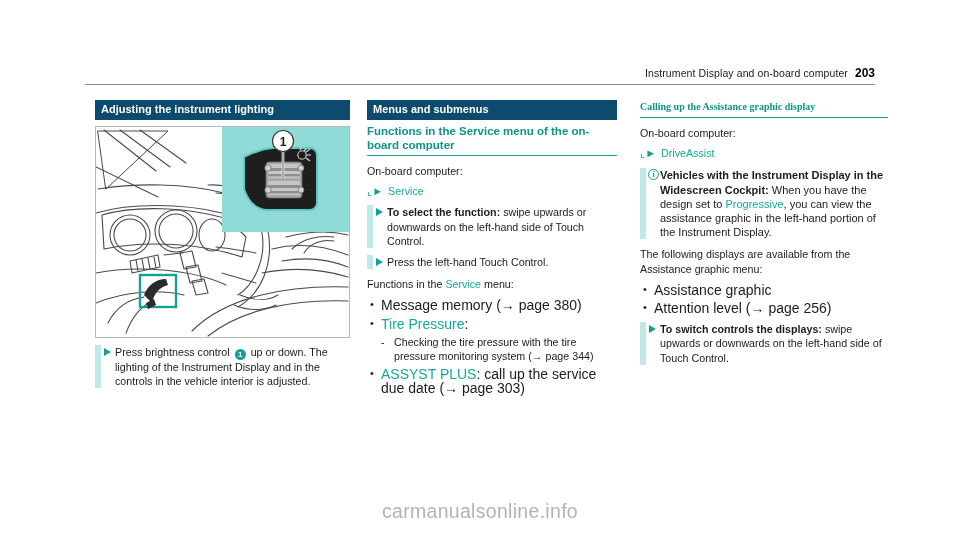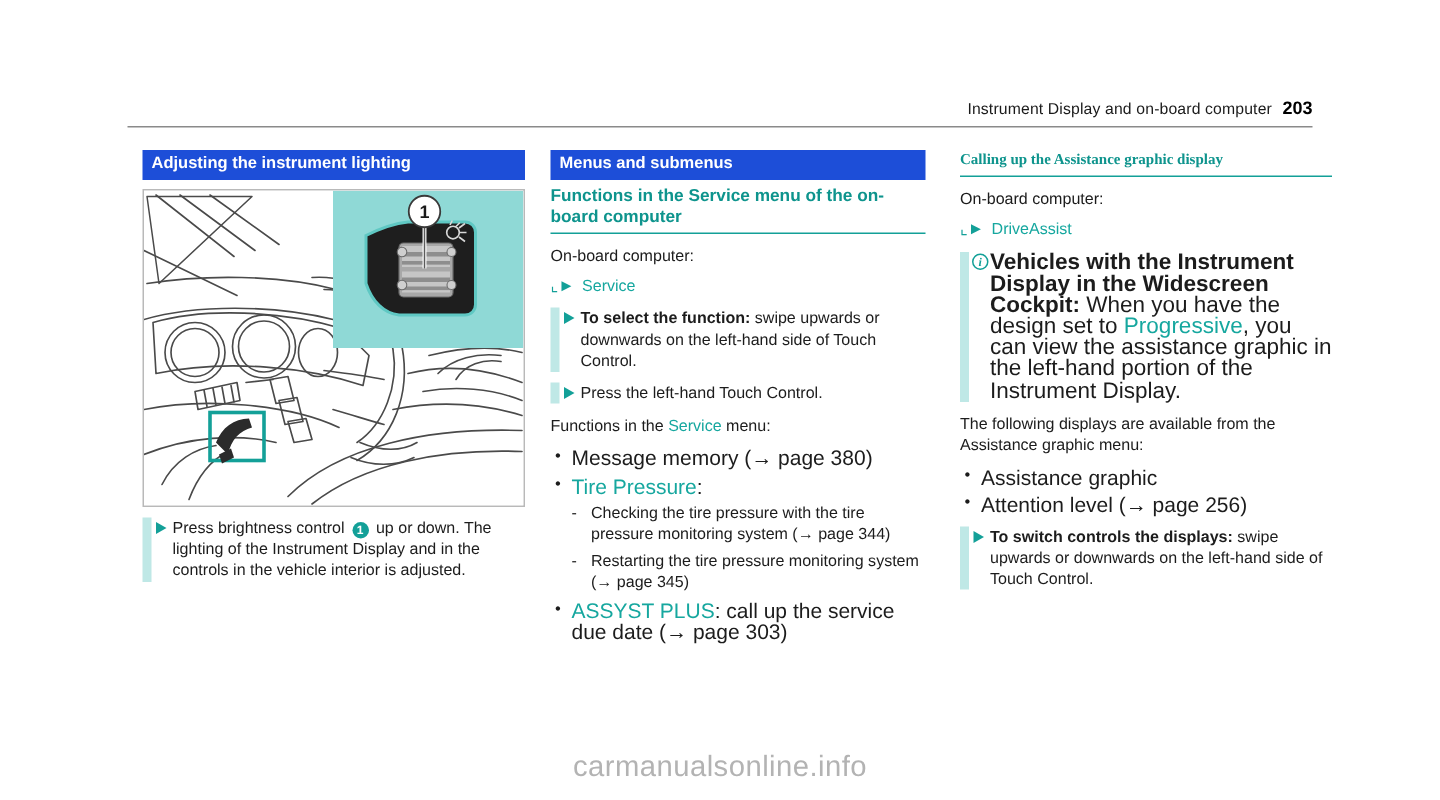--- a/index.html
+++ b/index.html
@@ -27,21 +27,21 @@
 
   
   .cols{ position:absolute; left:95px; top:100px; width:795px; }
   .col{ position:absolute; top:0; width:250px; }
   .col-a{ left:0px;   width:255px; }
   .col-b{ left:272px; width:250px; }
   .col-c{ left:545px; width:248px; }
 
   
   .bar-head{
-    background:#1d4ed8; color:#ffffff; font-weight:bold;
+    background:#0c4a6e; color:#ffffff; font-weight:bold;
     font-size:11px; padding:3px 6px 4px 6px; line-height:13px;
   }
   .sub-head{
     color:#0e948d; font-weight:bold; font-size:11.5px;
     line-height:13.5px; padding-top:5px; padding-bottom:3px;
     border-bottom:1.5px solid #13a098;
   }
   .plain-head{
     color:#0e948d; font-weight:bold; font-size:10px;
     line-height:14px; padding-bottom:3px;
@@ -83,21 +83,21 @@
   .note::before{
     content:""; position:absolute; left:0; top:0; bottom:0;
     width:6px; background:#bfe8e6;
   }
   .note .iicon{
     position:absolute; left:8px; top:1px;
     width:11px; height:11px; border:1.2px solid #13a098; border-radius:50%;
     color:#13a098; font-size:8px; line-height:9px; text-align:center;
     font-style:italic; font-family:"Liberation Serif", serif; font-weight:bold;
   }
-  .note .txt{ font-size:15px; line-height:14.2px; color:#1c1c1c; }
+  .note .txt{ font-size:11px; line-height:14.2px; color:#1c1c1c; }
 
   
   .ul{ margin-top:7px; }
   .li{ position:relative; padding-left:14px; font-size:14px; line-height:14.2px;
        color:#1c1c1c; margin-top:4px; }
   .li::before{ content:"•"; position:absolute; left:3px; top:-1px; font-size:11px; color:#1c1c1c; }
   .li.first{ margin-top:3px; }
 
   .ul2{ margin-top:2px; }
   .li2{ position:relative; padding-left:27px; font-size:10.7px; line-height:14.2px;
@@ -272,21 +272,20 @@
 
         <div class="li first">
           <span>Message memory (→ page 380)</span>
         </div>
 
         <div class="li">
           <span class="teal">Tire Pressure</span><span>:</span>
         </div>
         <div class="ul2">
           <div class="li2">Checking the tire pressure with the tire pressure monitoring system (→ page 344)</div>
-          <div class="li2">Restarting the tire pressure monitoring system (→ page 345)</div>
         </div>
 
         <div class="li">
           <span class="teal">ASSYST PLUS</span><span>: call up the service due date (→ page 303)</span>
         </div>
 
       </div>
 
     </div>
 

